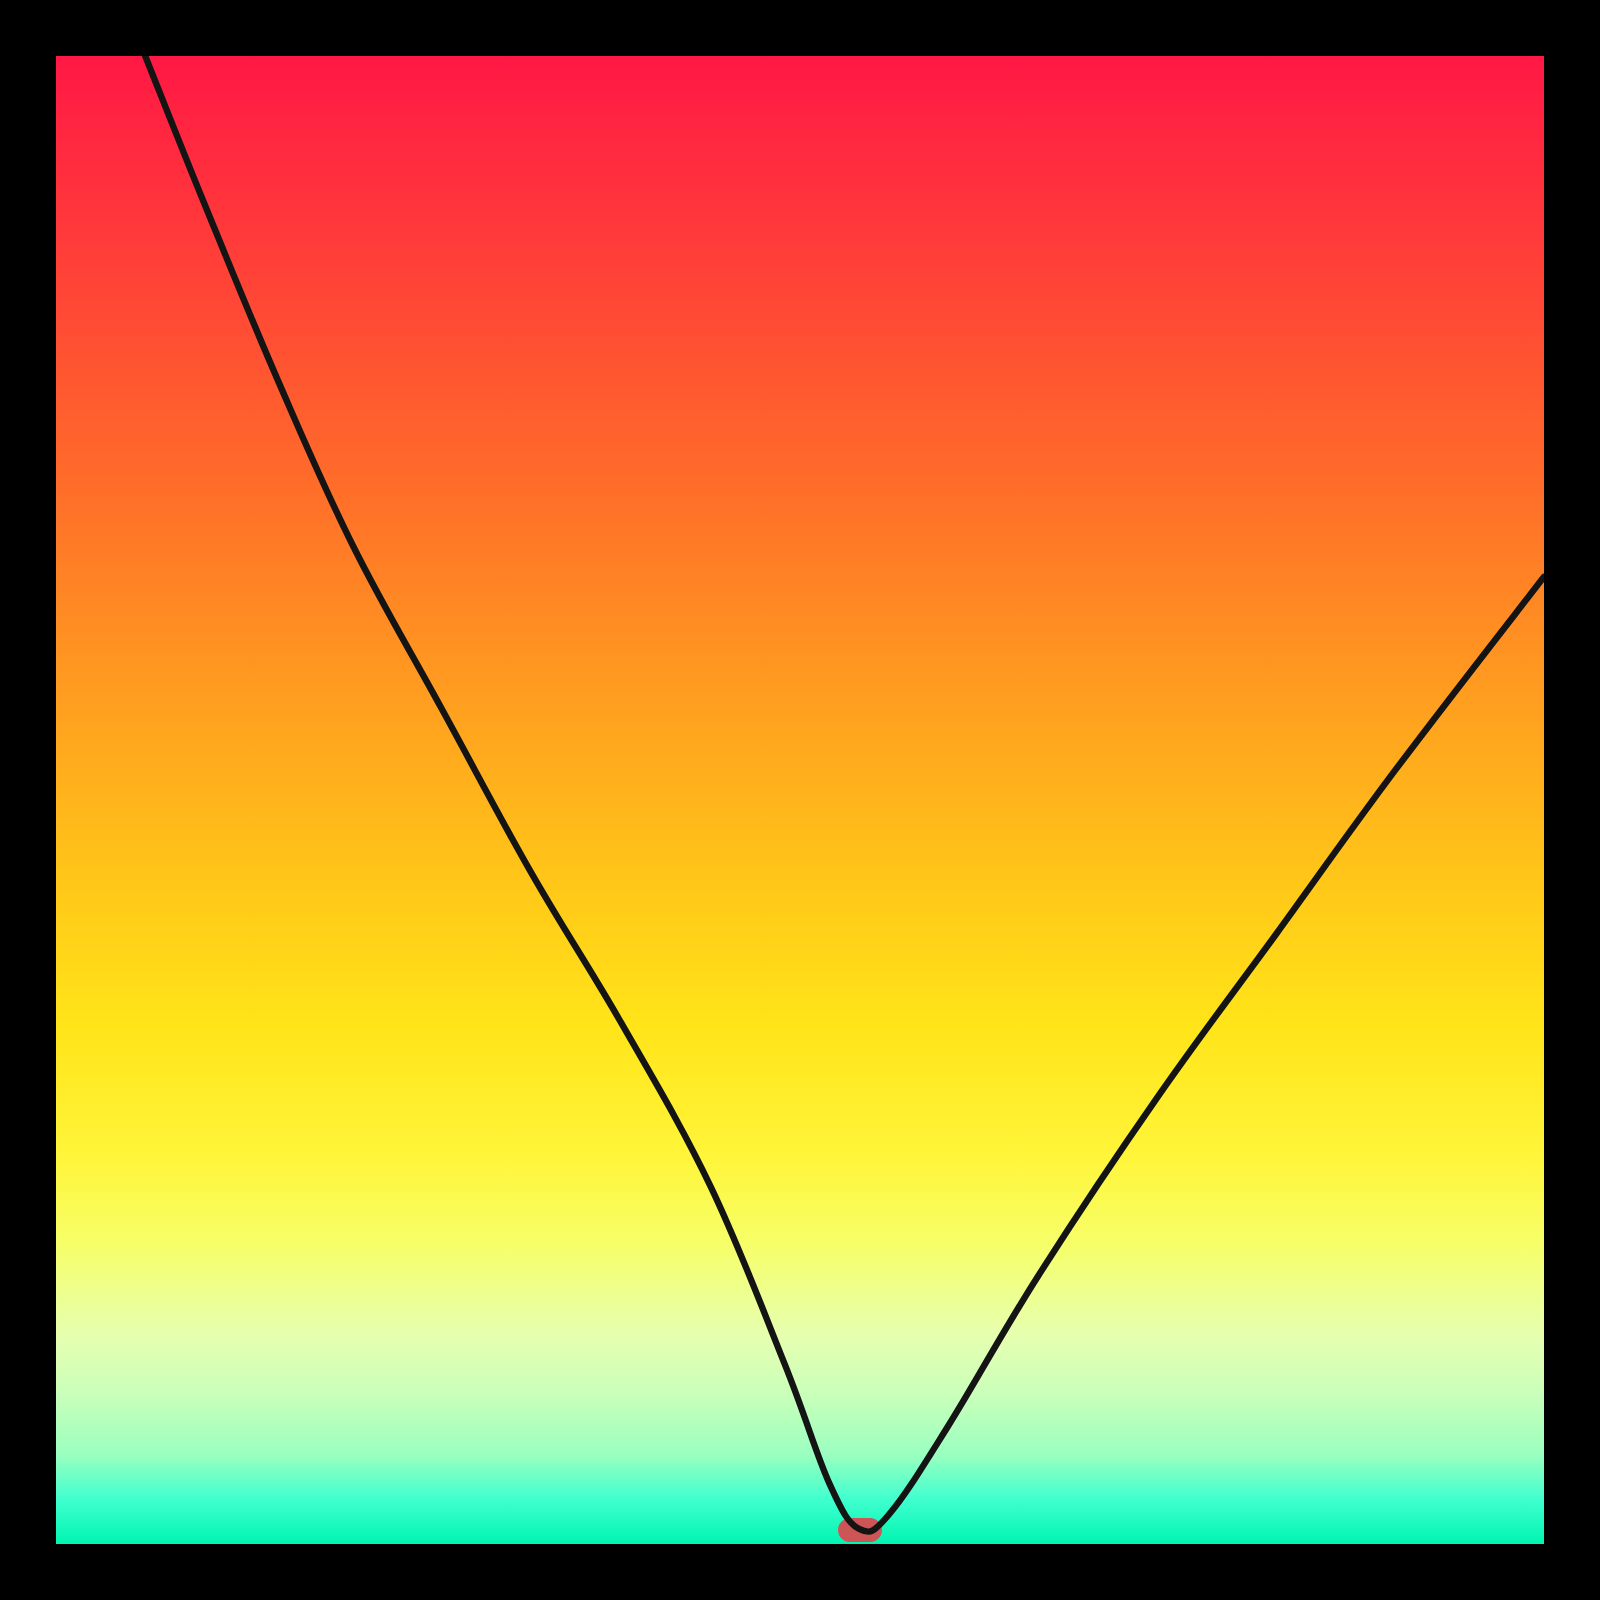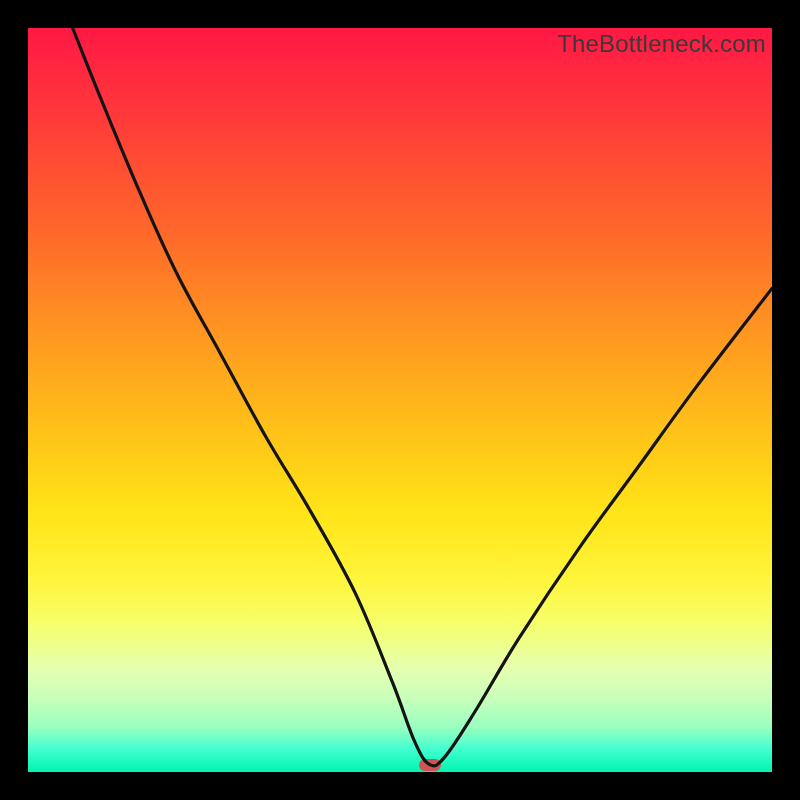--- a/index.html
+++ b/index.html
@@ -66,21 +66,20 @@
     background: #cd5555;
     z-index: 3;
     transform: translate(-50%, -50%);
   }
 </style>
 </head>
 <body>
 
 <div class="frame">
   <div class="plot-area">
-    <div class="watermark">TheBottleneck.com</div>
 
     <svg class="curve" viewBox="0 0 744 744" preserveAspectRatio="none">
       <path id="curve-path" d="M 44.6 0.0 C 50.0 13.4, 62.3 44.9, 74.4 74.4 C 86.5 103.9, 98.2 132.9, 111.6 163.7 C 125.0 194.5, 134.1 216.1, 148.8 245.5 C 163.5 275.0, 177.4 297.9, 193.4 327.4 C 209.5 356.8, 222.0 381.1, 238.1 409.2 C 254.2 437.3, 266.6 455.5, 282.7 483.6 C 298.8 511.7, 312.6 534.6, 327.4 565.4 C 342.1 596.2, 353.8 627.9, 364.6 654.7 C 375.3 681.5, 380.2 699.5, 386.9 714.2 C 393.6 729.0, 396.4 733.9, 401.8 736.6 C 407.1 739.2, 408.6 738.5, 416.6 729.1 C 424.7 719.7, 433.0 705.9, 446.4 684.5 C 459.8 663.1, 472.3 639.5, 491.0 610.1 C 509.8 580.6, 529.1 551.6, 550.6 520.8 C 572.0 490.0, 588.7 468.4, 610.1 439.0 C 631.5 409.5, 645.5 389.3, 669.6 357.1 C 693.7 325.0, 730.6 277.8, 744.0 260.4" fill="none" stroke="#141414" stroke-width="3.2" stroke-linecap="round" stroke-linejoin="round"></path>
     </svg>
 
     <div class="marker" id="marker" style="left: 401.76px; top: 736.56px; background: rgb(205, 85, 85);"></div>
   </div>
 </div>
 
 </body></html>

